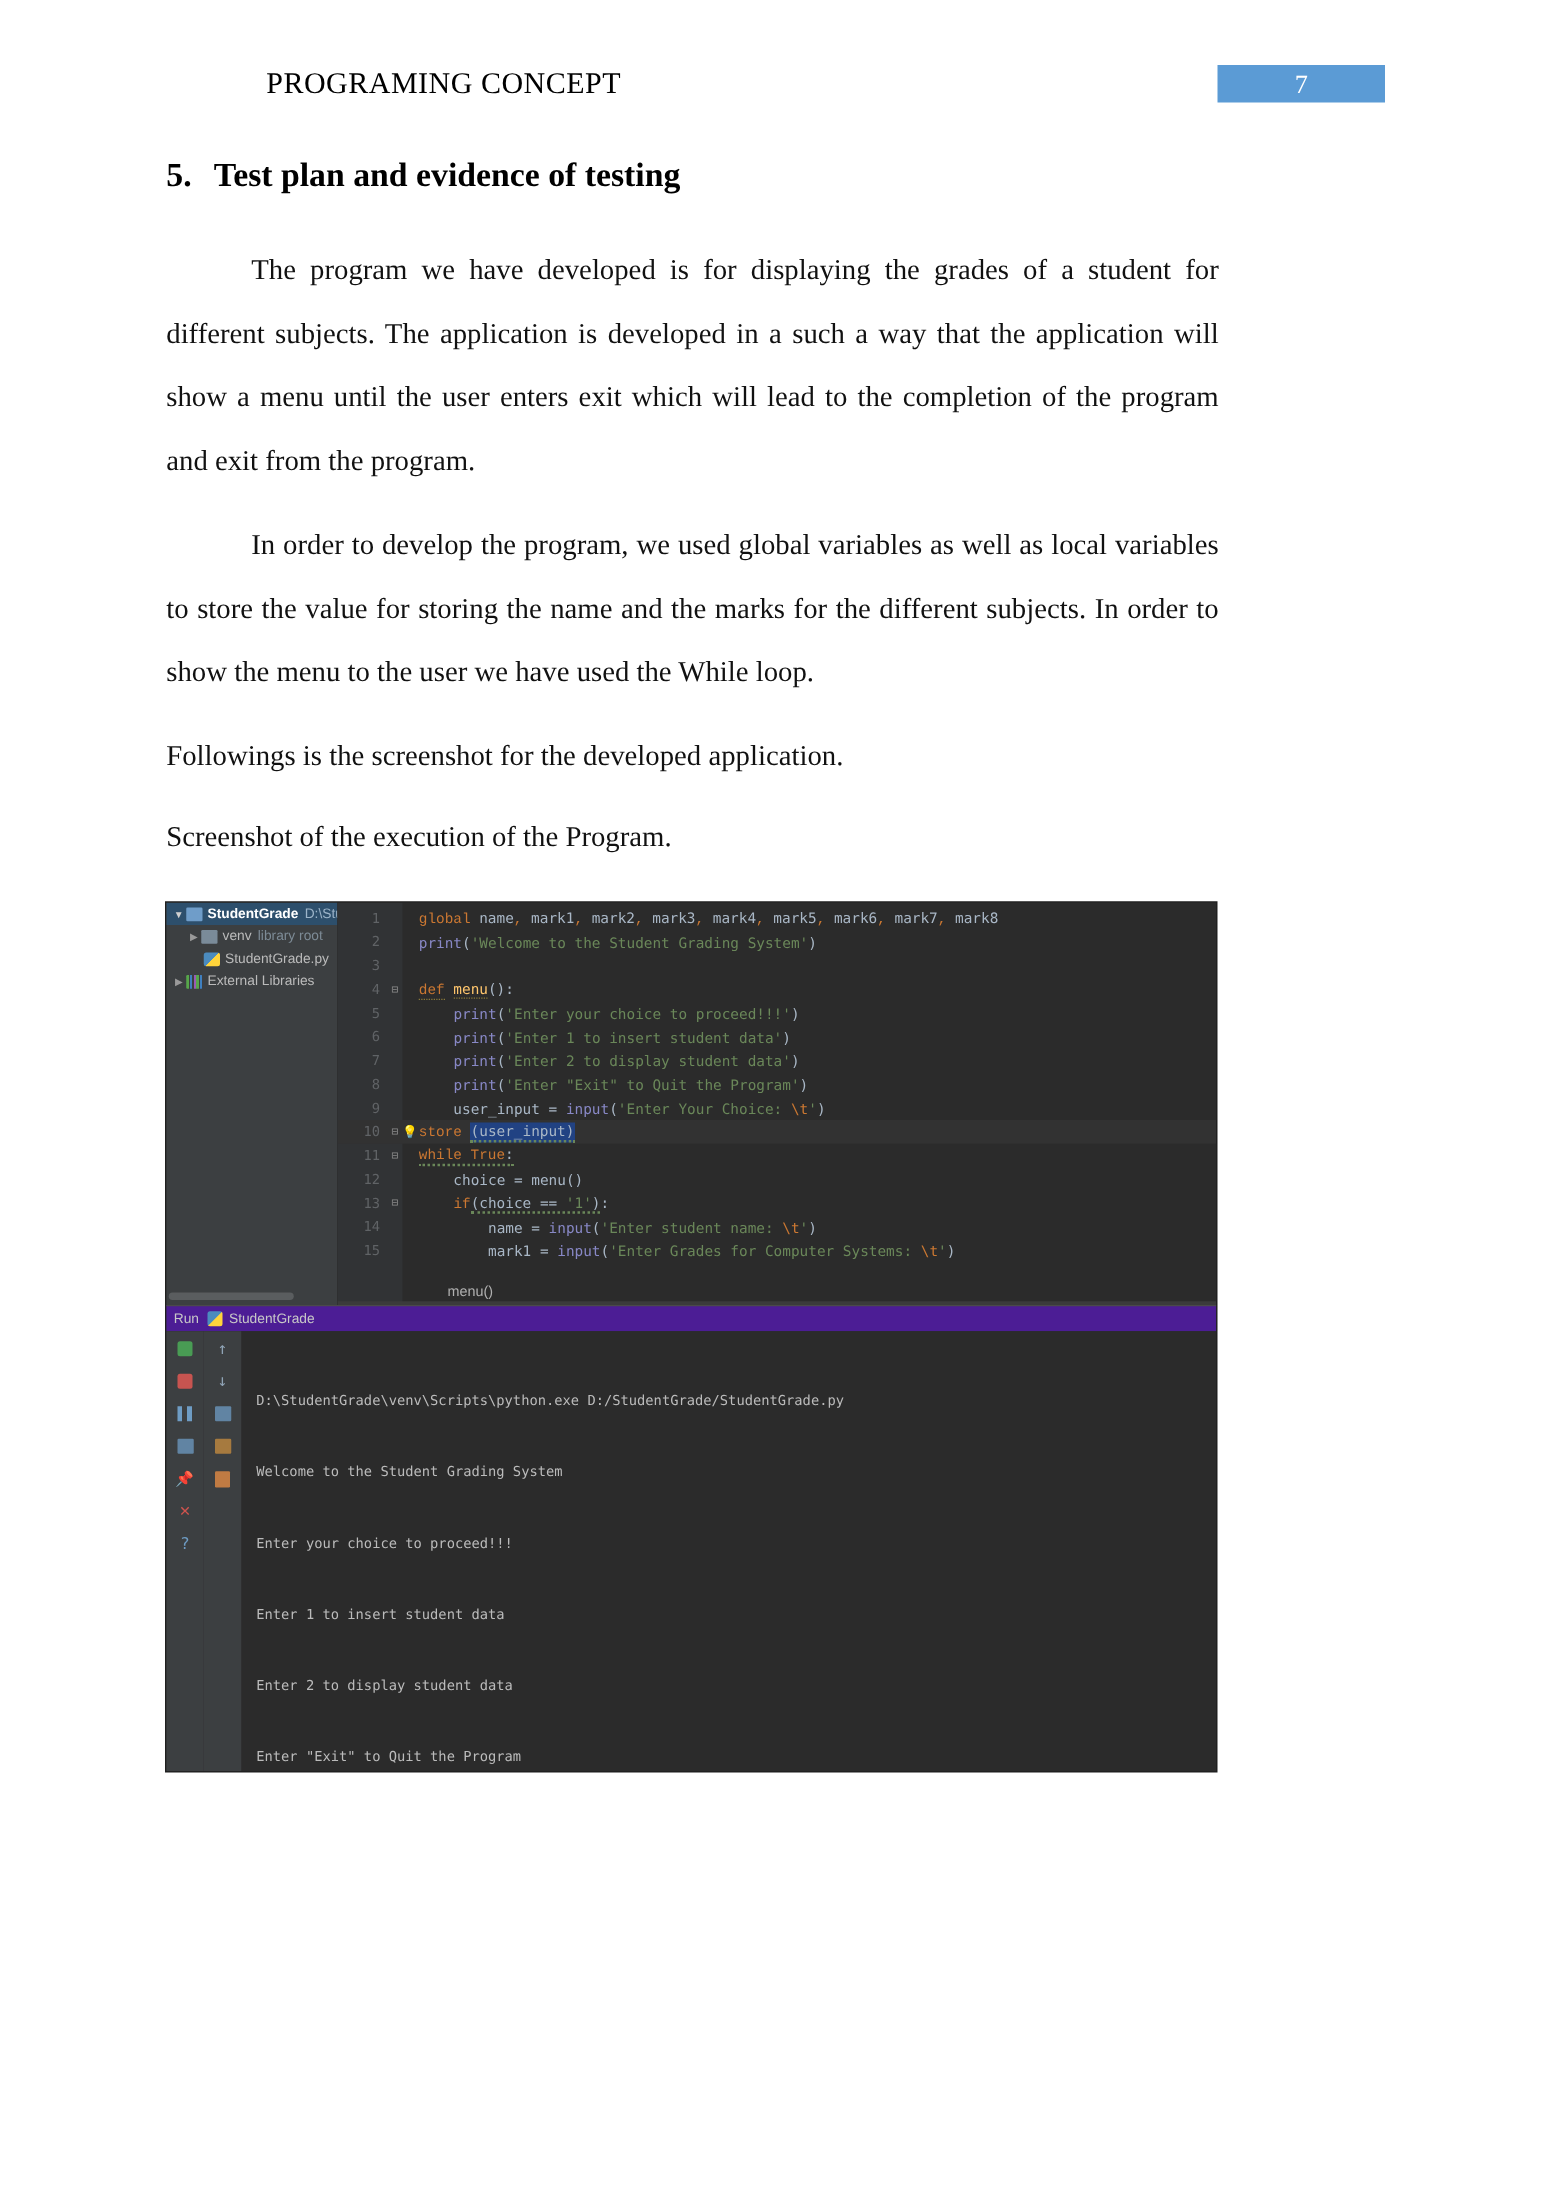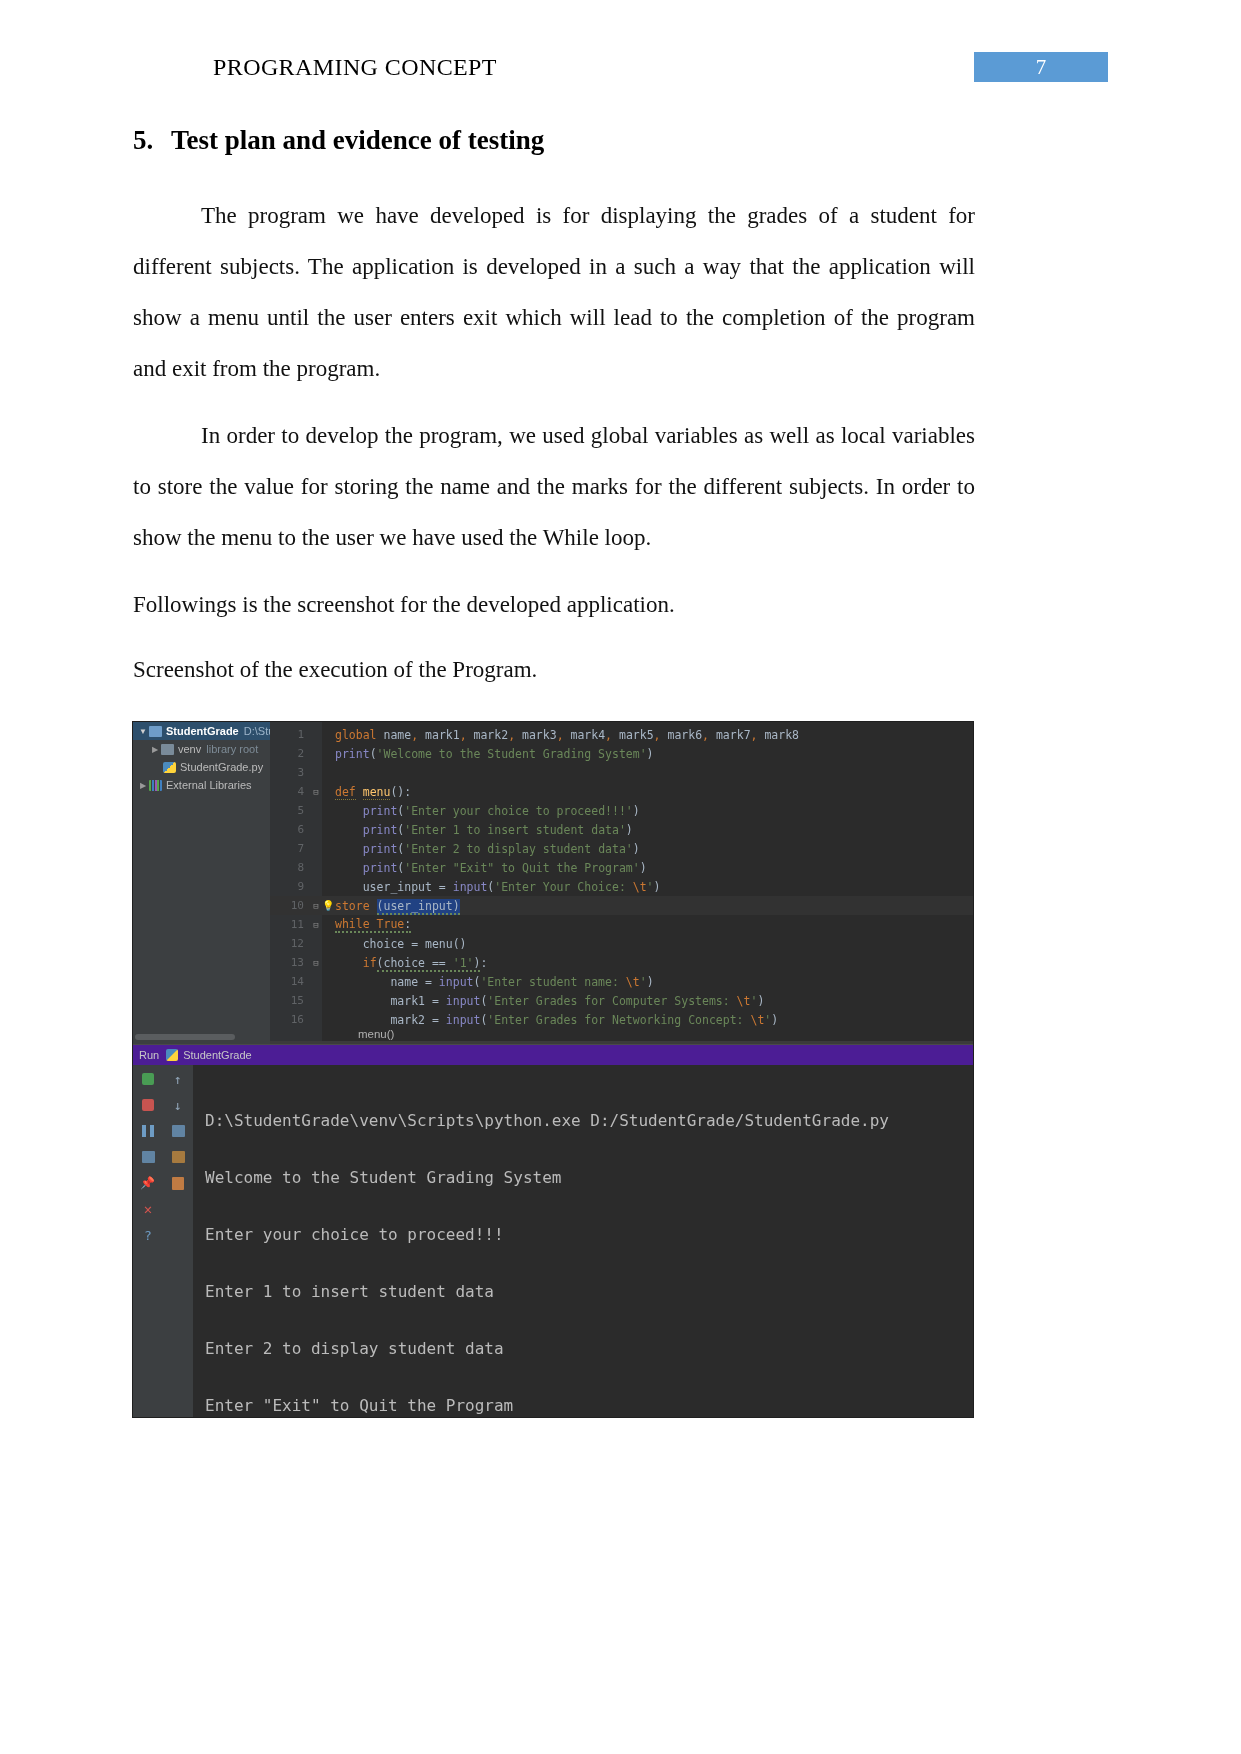--- a/index.html
+++ b/index.html
@@ -212,21 +212,21 @@
   }
   .bulb {
     width: 13px;
     flex: none;
     text-align: center;
     font-size: 10px;
     color: #f0c040;
   }
   .code-text { color: #a9b7c6; }
 
-  .kw { color: #cc7832; }
+  .kw { color: #cc7832; font-family: Liberation Mono, monospace; }
   .fn { color: #ffc66d; }
   .bi { color: #8888c6; }
   .str { color: #6a8759; }
   .esc { color: #cc7832; }
   .def-u { border-bottom: 1px dotted #8a7a3a; }
   .sel { background: #214283; }
   .wavy { border-bottom: 2px dotted #6a8759; }
 
   .breadcrumb {
     position: absolute;
@@ -310,21 +310,21 @@
   .sq-trash { width:12px; height:13px; background:#c07b43; border-radius:1px; }
   .sq-pin { font-size: 12px; color:#b06b9a; }
   .sq-x { font-size: 14px; color:#d2544e; }
   .sq-q { font-size: 13px; color:#6e9cc4; }
   .arrow-up, .arrow-down { color:#8fa3b5; font-size:13px; }
 
   .console {
     flex: 1;
     padding: 8px 0 0 12px;
     font-family: "DejaVu Sans Mono", monospace;
-    font-size: 16px;
+    font-size: 11px;
     line-height: 19px;
     color: #bbbbbb;
     white-space: pre;
     overflow: hidden;
   }
 </style>
 </head>
 <body>
 
 <div class="page-header">
@@ -476,26 +476,20 @@
           <span class="code-text">        name = <span class="bi">input</span>(<span class="str">'Enter student name: </span><span class="esc">\t</span><span class="str">'</span>)</span>
         </div>
 
         <div class="code-line">
           <span class="ln">15</span>
           <span class="foldcol"></span>
           <span class="bulb"></span>
           <span class="code-text">        mark1 = <span class="bi">input</span>(<span class="str">'Enter Grades for Computer Systems: </span><span class="esc">\t</span><span class="str">'</span>)</span>
         </div>
 
-        <div class="code-line">
-          <span class="ln">16</span>
-          <span class="foldcol"></span>
-          <span class="bulb"></span>
-          <span class="code-text">        mark2 = <span class="bi">input</span>(<span class="str">'Enter Grades for Networking Concept: </span><span class="esc">\t</span><span class="str">'</span>)</span>
-        </div>
 
       </div>
       <div class="breadcrumb">menu()</div>
       <div class="editor-hscroll"></div>
     </div>
   </div>
 
   <div class="run-tab-bar">
     <span class="run-word">Run</span>
     <span class="py-logo"></span>

